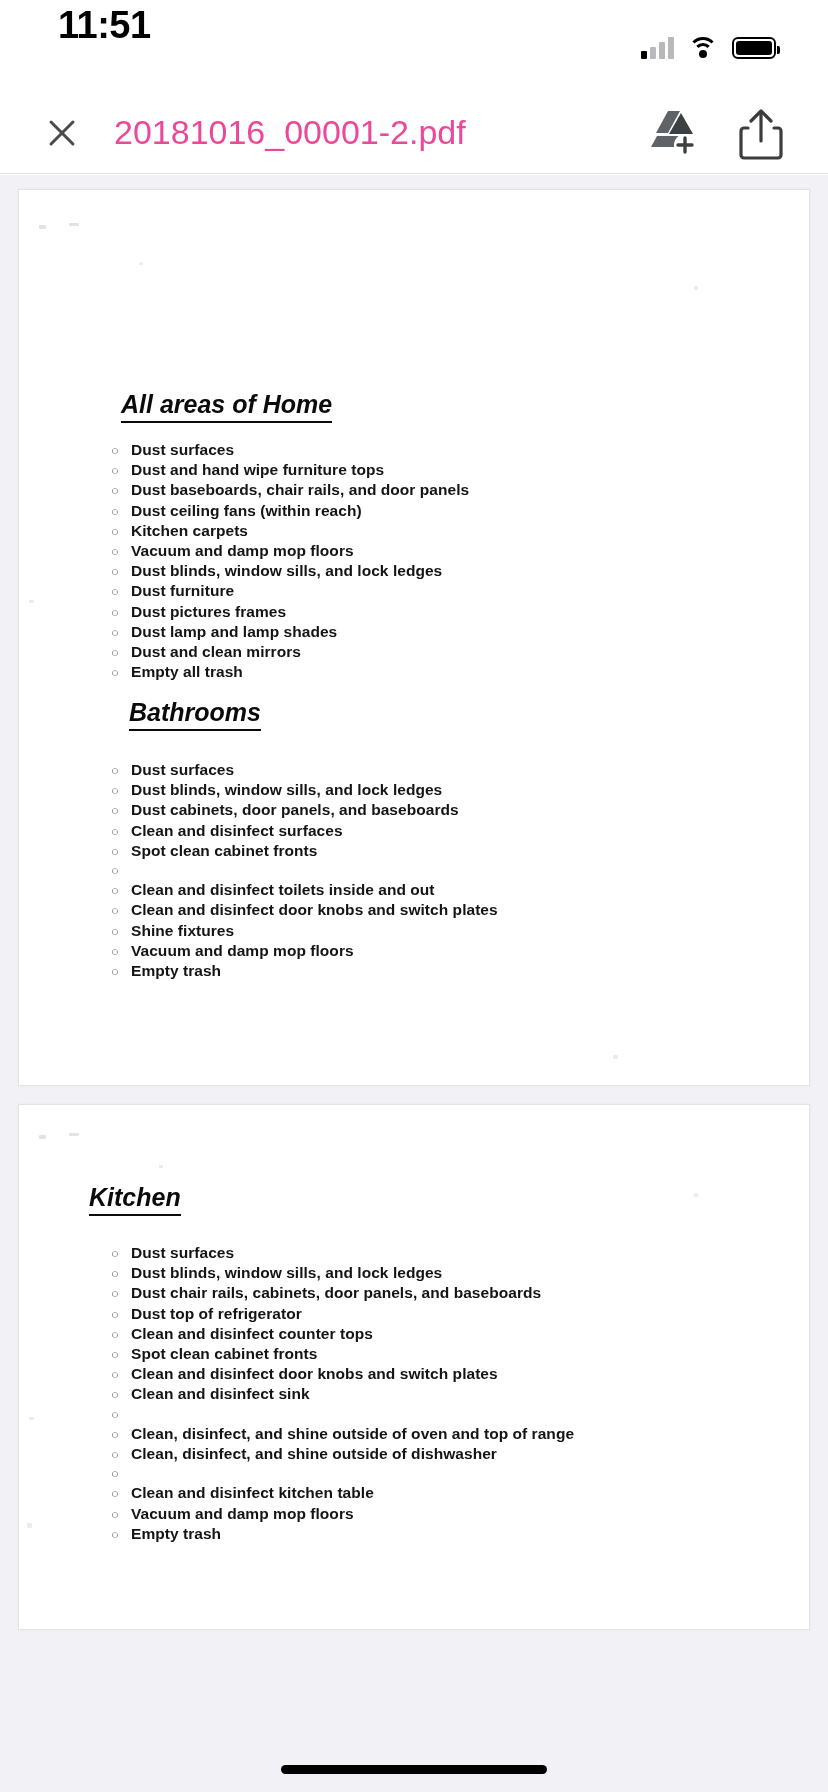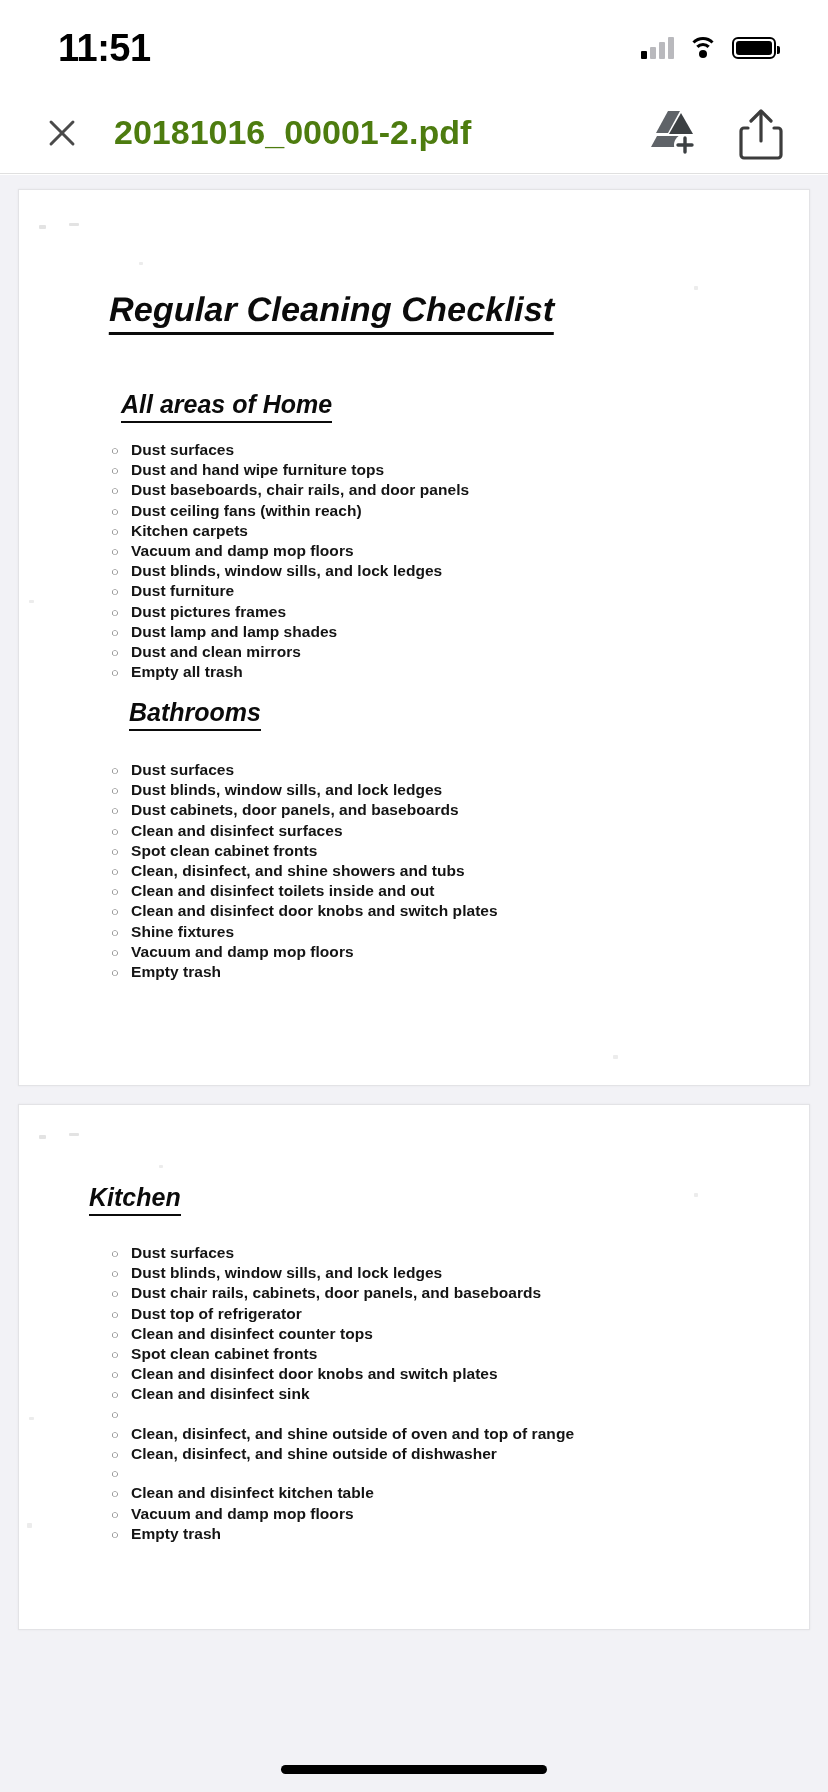--- a/index.html
+++ b/index.html
@@ -7,21 +7,21 @@
   body {
     background:#ffffff;
     font-family:"Liberation Sans", sans-serif;
     -webkit-font-smoothing:antialiased;
     overflow:hidden;
   }
 
   
   .statusbar{
     height:92px; position:relative;
-    display:flex; align-items:center; justify-content:space-between;
+    display:flex; justify-content:space-between;
     padding:0 52px 0 58px;
     background:#ffffff;
   }
   .status-time{
     font-size:38px; font-weight:600; letter-spacing:-0.5px; color:#000;
     margin-top:4px;
   }
   .status-right{ display:flex; align-items:center; gap:14px; margin-top:4px;}
   .signal{ display:flex; align-items:flex-end; gap:3px; height:22px;}
   .signal i{ width:6px; background:#000; border-radius:1px; display:block;}
@@ -59,22 +59,22 @@
   .nav-close{
     width:56px; height:56px; flex:0 0 auto; position:relative; cursor:pointer;
   }
   .nav-close::before,.nav-close::after{
     content:""; position:absolute; left:50%; top:50%; width:34px; height:3px;
     background:#4a4a4a; border-radius:2px;
   }
   .nav-close::before{ transform:translate(-50%,-50%) rotate(45deg);}
   .nav-close::after { transform:translate(-50%,-50%) rotate(-45deg);}
   .nav-title{
-    flex:1 1 auto; font-size:34px; color:#4d7c0f; margin-left:24px;
-    white-space:nowrap; overflow:hidden; text-overflow:ellipsis;font-weight:bold;
+    flex:1 1 auto; font-size:34px; color:#ec4899; margin-left:24px;
+    white-space:nowrap; overflow:hidden; text-overflow:ellipsis;
   }
   .nav-actions{ display:flex; align-items:center; gap:40px; flex:0 0 auto;}
   .icon-btn{ width:50px; height:52px; position:relative; cursor:pointer;}
 
   
   .viewer{
     position:absolute; top:175px; left:0; right:0; bottom:0;
     background:#f2f2f6;
     overflow:hidden;
   }
@@ -176,21 +176,20 @@
 
   <div class="page page1">
     <div class="scan">
       <div class="speck" style="left:20px;  top:35px;  width:7px;  height:4px;"></div>
       <div class="speck" style="left:50px;  top:33px;  width:10px; height:3px;"></div>
       <div class="speck" style="left:120px; top:72px;  width:4px;  height:3px; opacity:.5;"></div>
       <div class="speck" style="left:675px; top:96px;  width:4px;  height:4px; opacity:.5;"></div>
       <div class="speck" style="left:10px;  top:410px; width:5px;  height:3px; opacity:.5;"></div>
       <div class="speck" style="left:594px; top:865px; width:5px;  height:4px; opacity:.5;"></div>
 
-      <div class="doc-title">Regular Cleaning Checklist</div>
 
       <div class="sec-head" style="left:102px; top:200px;font-style:italic;">All areas of Home</div>
 
       <ul class="list" style="left:92px; top:250px;">
         <li>
             <span class="bullet">○</span>
             <span>Dust surfaces</span>
           </li>
         <li>
             <span class="bullet">○</span>
@@ -256,21 +255,20 @@
         <li>
             <span class="bullet">○</span>
             <span>Clean and disinfect surfaces</span>
           </li>
         <li>
             <span class="bullet">○</span>
             <span>Spot clean cabinet fronts</span>
           </li>
         <li>
             <span class="bullet">○</span>
-            <span>Clean, disinfect, and shine showers and tubs</span>
           </li>
         <li>
             <span class="bullet">○</span>
             <span>Clean and disinfect toilets inside and out</span>
           </li>
         <li>
             <span class="bullet">○</span>
             <span>Clean and disinfect door knobs and switch plates</span>
           </li>
         <li>

